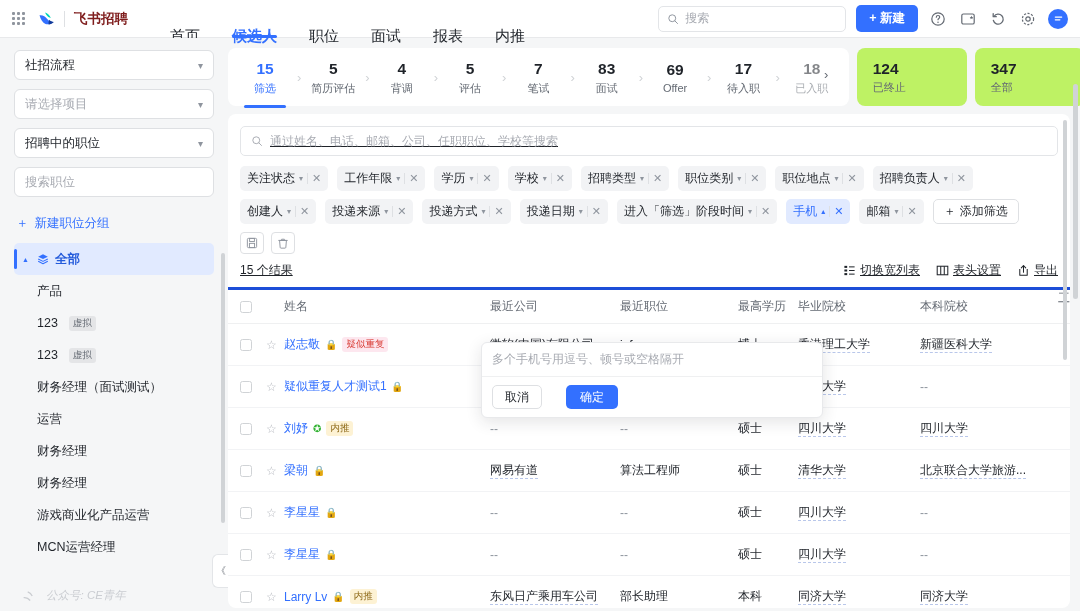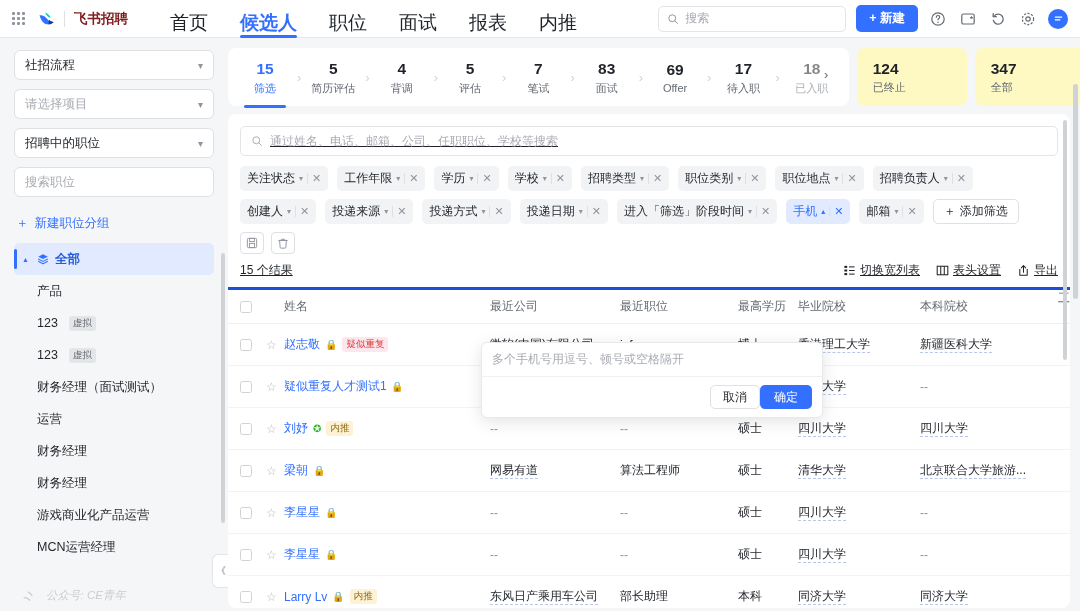--- a/index.html
+++ b/index.html
@@ -9,21 +9,21 @@
     font-size:12px; color:#1f2329; background:#f5f6f7;
     -webkit-font-smoothing:antialiased;
   }
   
   .topbar{height:38px;background:#fff;display:flex;align-items:center;padding:0 12px;border-bottom:1px solid #e8e9eb;position:relative;}
   .grid-icon{display:grid;grid-template-columns:repeat(3,3px);grid-template-rows:repeat(3,3px);gap:2px;margin-right:12px;cursor:pointer;}
   .grid-icon i{background:#8f959e;border-radius:1px;display:block;width:3px;height:3px;}
   .brand-logo{width:20px;height:20px;margin-right:7px;flex:none;}
   .brand-name{font-size:13.5px;font-weight:600;color:#7f1d1d;padding-left:9px;border-left:1px solid #dee0e3;line-height:16px;}
   .navs{display:flex;align-items:center;margin-left:26px;height:38px;}
-  .nav-item{position:relative;padding:4px 16px;height:38px;line-height:38px;font-size:19px;color:#1f2329;cursor:pointer;white-space:nowrap;}
+  .nav-item{position:relative;padding:17px 16px;height:38px;line-height:38px;font-size:15px;color:#1f2329;cursor:pointer;white-space:nowrap;}
   .nav-item.active{color:#3370ff;font-weight:600;}
   .nav-item.active:after{content:"";position:absolute;left:16px;right:16px;bottom:0;height:2.5px;background:#3370ff;border-radius:2px;}
   .topbar-right{margin-left:auto;display:flex;align-items:center;gap:10px;}
   .search-box{width:188px;height:26px;border:1px solid #e3e5e8;border-radius:5px;background:#fff;display:flex;align-items:center;padding:0 8px;gap:6px;}
   .search-box span.ph{color:#a8abb2;font-size:12px;}
   .new-btn{background:#3370ff;color:#fff;border:none;border-radius:5px;height:27px;padding:0 13px;font-size:12.5px;font-weight:600;cursor:pointer;display:flex;align-items:center;gap:3px;font-family:inherit;}
   .tb-icon{width:20px;height:20px;display:flex;align-items:center;justify-content:center;cursor:pointer;color:#646a73;}
   .avatar{width:20px;height:20px;border-radius:50%;background:#3370ff;display:flex;align-items:center;justify-content:center;color:#fff;font-size:10px;}
 
   
@@ -53,21 +53,21 @@
   .main{flex:1;padding:10px 10px 0 0;overflow:hidden;position:relative;}
   .stages{background:#fff;border-radius:8px;height:58px;display:flex;align-items:center;padding:0 6px;position:relative;}
   .stage{min-width:62px;padding:0 6px;text-align:center;position:relative;cursor:pointer;}
   .stage .num{font-size:15.5px;font-weight:600;color:#1f2329;line-height:20px;}
   .stage .lb{font-size:11px;color:#646a73;margin-top:2px;}
   .stage.on .num,.stage.on .lb{color:#3370ff;}
   .stage.on:after{content:"";position:absolute;left:10px;right:10px;bottom:-12px;height:2.5px;background:#3370ff;border-radius:2px;}
   .chev{color:#d0d3d6;font-size:13px;padding:0 1px;user-select:none;}
   .stage.dim{opacity:.55;}
   .arrow-more{position:absolute;left:596px;top:19px;color:#646a73;font-size:13px;cursor:pointer;}
-  .kpi{width:110px;height:58px;background:#fef9c3;border-radius:8px;margin-left:8px;display:flex;flex-direction:column;justify-content:center;padding-left:16px;flex:none;cursor:pointer;}
+  .kpi{width:110px;height:58px;background:#bef264;border-radius:8px;margin-left:8px;display:flex;flex-direction:column;justify-content:center;padding-left:16px;flex:none;cursor:pointer;}
   .kpi .num{font-size:15.5px;font-weight:600;color:#1f2329;}
   .kpi .lb{font-size:11px;color:#646a73;margin-top:2px;}
 
   .panel{background:#fff;border-radius:8px;margin-top:8px;height:494px;position:relative;overflow:hidden;}
   .srch{margin:12px 12px 0 12px;height:30px;border:1px solid #e3e5e8;border-radius:5px;display:flex;align-items:center;gap:7px;padding:0 10px;text-decoration:underline;}
   .srch .ph{color:#a8abb2;font-size:12px;}
   .filters{padding:10px 12px 0 12px;display:flex;flex-wrap:wrap;gap:7px 9px;}
   .chip{height:25px;background:#f2f3f5;border-radius:5px;display:flex;align-items:center;padding:0 7px;font-size:12px;color:#1f2329;cursor:pointer;gap:4px;white-space:nowrap;}
   .chip .ar{font-size:8px;color:#8f959e;}
   .chip .sp{width:1px;height:11px;background:#dee0e3;}
@@ -79,21 +79,21 @@
   .mini{width:24px;height:22px;border:1px solid #dee0e3;border-radius:4px;display:flex;align-items:center;justify-content:center;color:#8f959e;cursor:pointer;}
   .resrow{display:flex;align-items:center;padding:8px 12px 8px 12px;border-bottom:3px solid #1d4ed8;text-decoration:underline;}
   .resrow .cnt{font-size:12px;color:#1f2329;}
   .acts{margin-left:auto;display:flex;gap:16px;}
   .act{display:flex;align-items:center;gap:4px;font-size:12px;color:#1f2329;cursor:pointer;}
 
   
   .pop{position:absolute;left:253px;top:0px;width:342px;background:#fff;border:1px solid #e8e9eb;border-radius:6px;box-shadow:0 4px 16px rgba(31,35,41,.12);z-index:20;}
   .pop-in{height:34px;display:flex;align-items:center;padding:0 10px;border-bottom:1px solid #eff0f1;}
   .pop-in .ph{color:#a8abb2;font-size:12px;}
-  .pop-ft{height:40px;display:flex;align-items:center;justify-content:flex-end;gap:0;padding:0 10px;}
+  .pop-ft{height:40px;display:flex;align-items:center;gap:24px;padding:0 10px;}
   .btn-o{height:24px;border:1px solid #dee0e3;border-radius:5px;background:#fff;padding:0 12px;font-size:12px;color:#1f2329;cursor:pointer;font-family:inherit;}
   .btn-p{height:24px;border:none;border-radius:5px;background:#3370ff;padding:0 14px;font-size:12px;color:#fff;cursor:pointer;font-family:inherit;}
 
   
   .tbl{width:100%;font-size:12px;}
   .thead{display:flex;align-items:center;height:34px;color:#646a73;font-size:12px;border-bottom:1px solid #eff0f1;padding:0 12px;}
   .trow{display:flex;align-items:center;height:42px;border-bottom:1px solid #f2f3f5;padding:0 12px;}
   .c-chk{width:26px;flex:none;}
   .c-star{width:18px;flex:none;color:#b7bac0;}
   .c-name{width:206px;flex:none;display:flex;align-items:center;gap:5px;overflow:hidden;}

